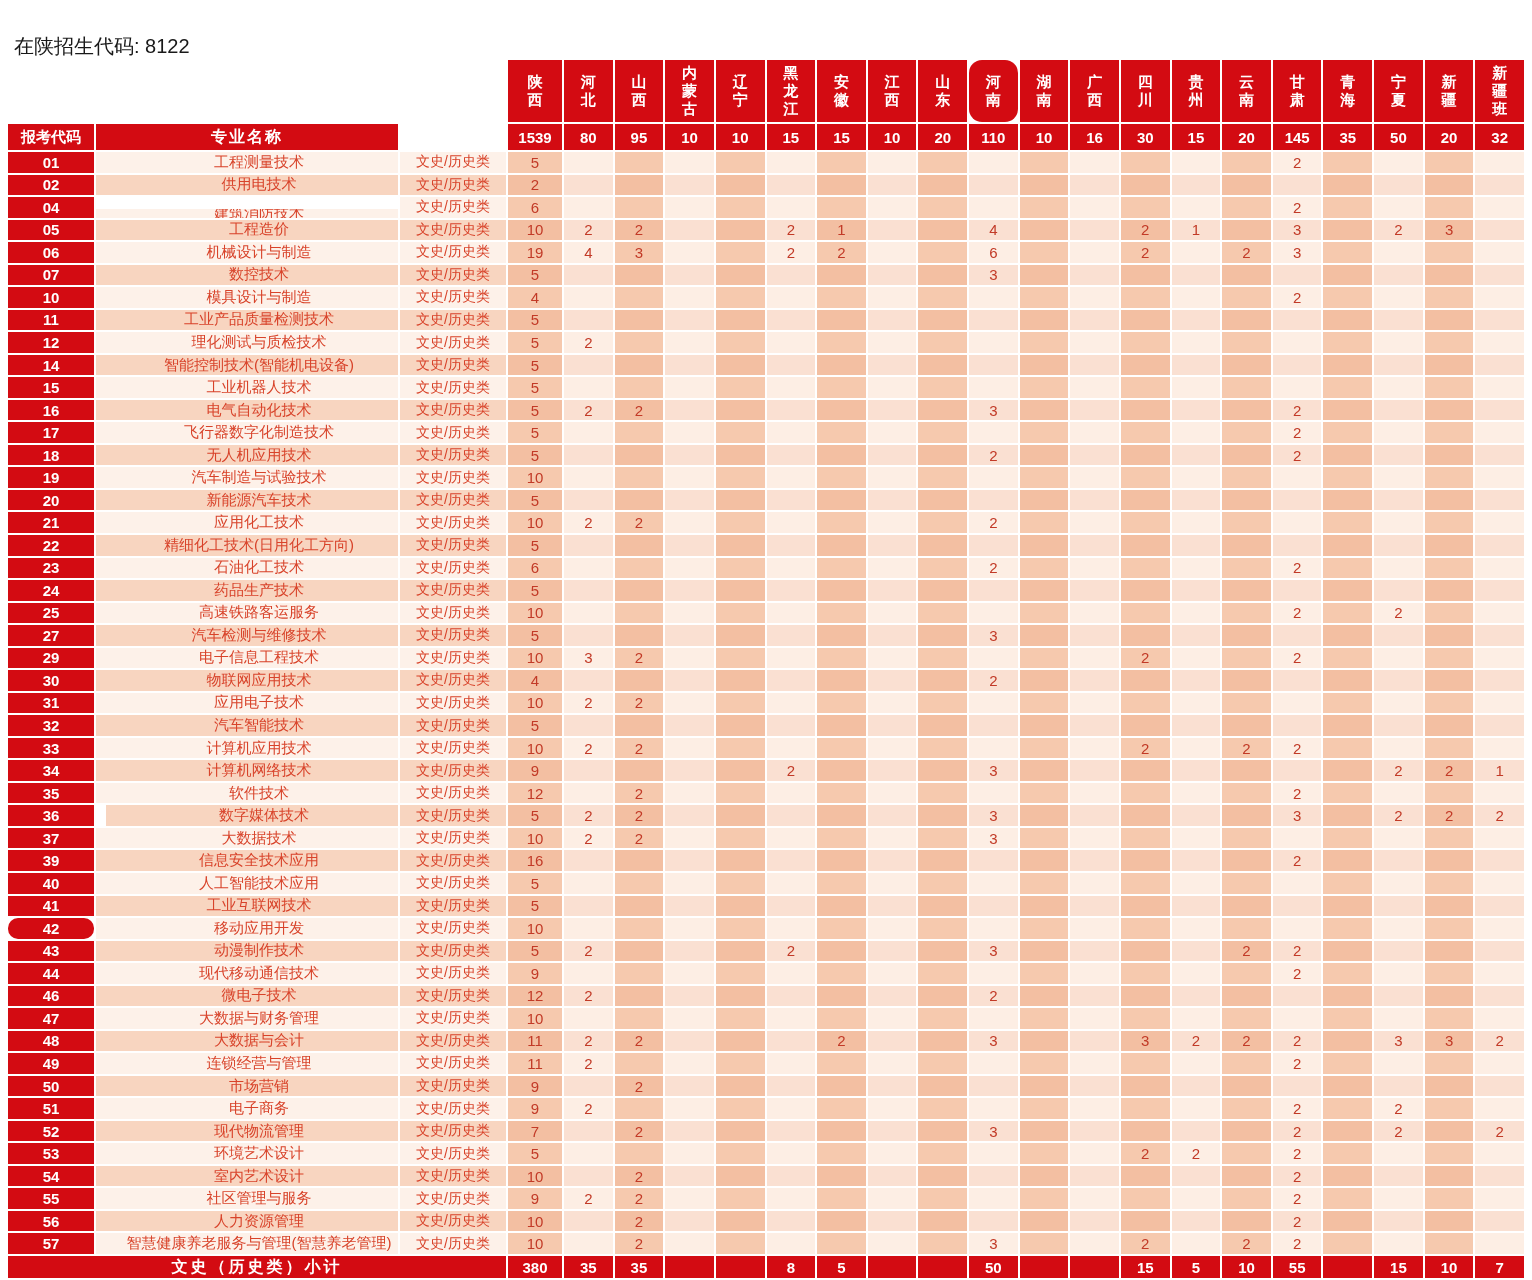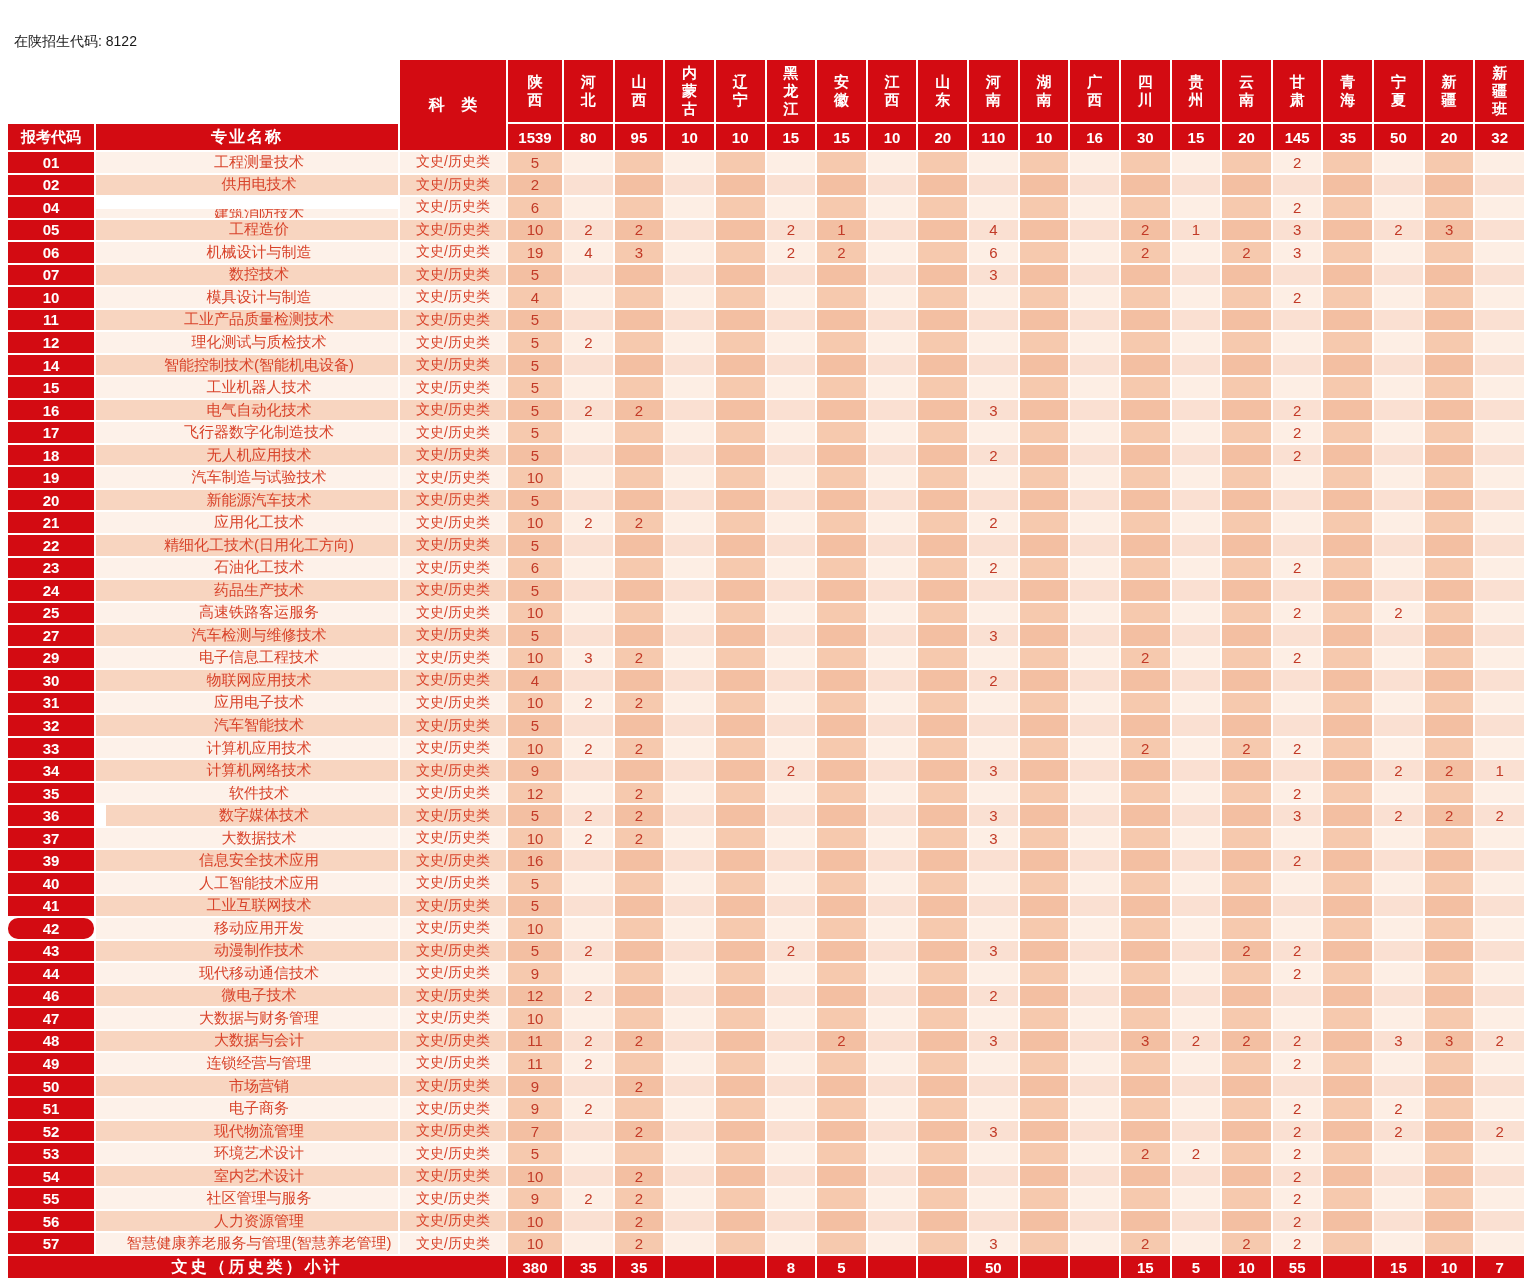--- a/index.html
+++ b/index.html
@@ -9,21 +9,21 @@
     --name-light:#fdf1e9; --name-med:#f8d5c0;
     --text-red:#c23a27; --name-text:#d8432a;
   }
   *{box-sizing:border-box;margin:0;padding:0}
   html,body{width:1532px;height:1280px;background:#fff;overflow:hidden;
     font-family:"Liberation Sans","DejaVu Sans",sans-serif;}
   #page{position:relative;width:1532px;height:1280px;background:#fff;}
   .title{position:absolute;top:2px;left:0;right:0;text-align:center;
     font-family:"Liberation Serif","DejaVu Serif",serif;
     font-weight:bold;font-size:33px;letter-spacing:2px;color:var(--title-red);}
-  .code-note{position:absolute;left:14px;top:33px;font-size:14px;color:#191919;}
+  .code-note{position:absolute;left:14px;top:33px;font-size:20px;color:#191919;}
   #grid{position:absolute;left:8px;top:60px;width:1516px;height:1218px;
     display:grid;gap:2px;background:#fff;
     grid-template-columns:86px 302px 106px 54px repeat(19,1fr);
     grid-template-rows:62px 26px repeat(49,1fr) 22px;}
   #grid > div{display:flex;align-items:center;justify-content:center;overflow:hidden;}
   .hd{background:var(--red);color:#fff;font-weight:bold;}
   .h-note{grid-area:1/1/2/3;font-size:15px;white-space:pre-line;text-align:center;line-height:1.45;}
   .h-subject{grid-area:1/3/3/4;font-size:16px;letter-spacing:6px;padding-left:6px;}
   .h-code{grid-area:2/1/3/2;font-size:15px;}
   .h-major{grid-area:2/2/3/3;font-size:16px;letter-spacing:2px;}
@@ -40,21 +40,20 @@
   .foot-label{grid-area:52/1/53/4;background:var(--red);color:#fff;
     font-weight:bold;font-size:16px;letter-spacing:3px;}
   .foot-val{background:var(--red);color:#fff;font-weight:bold;font-size:15px;}
 </style>
 </head>
 <body>
 
 <div id="page">
   <div class="code-note">在陕招生代码: 8122</div>
   <div id="grid">
-    <div class="hd h-subject">科 类</div>
     <div class="hd h-code">报考代码</div>
     <div class="hd h-major">专业名称</div>
     <div class="foot-label">文史（历史类）小计</div>
   <div class="hd prov" style="grid-area: 1 / 4;">
         <span class="v">陕西</span>
       </div>
       <div class="hd total" style="grid-area: 2 / 4;">1539</div>
       <div class="hd prov" style="grid-area: 1 / 5;">
         <span class="v">河北</span>
       </div>
@@ -80,21 +79,21 @@
       </div>
       <div class="hd total" style="grid-area: 2 / 10;">15</div>
       <div class="hd prov" style="grid-area: 1 / 11;">
         <span class="v">江西</span>
       </div>
       <div class="hd total" style="grid-area: 2 / 11;">10</div>
       <div class="hd prov" style="grid-area: 1 / 12;">
         <span class="v">山东</span>
       </div>
       <div class="hd total" style="grid-area: 2 / 12;">20</div>
-      <div class="hd prov" style="grid-area: 1 / 13;">
+      <div class="hd prov" style="grid-area: 1 / 13; border-radius: 13px;">
         <span class="v">河南</span>
       </div>
       <div class="hd total" style="grid-area: 2 / 13;">110</div>
       <div class="hd prov" style="grid-area: 1 / 14;">
         <span class="v">湖南</span>
       </div>
       <div class="hd total" style="grid-area: 2 / 14;">10</div>
       <div class="hd prov" style="grid-area: 1 / 15;">
         <span class="v">广西</span>
       </div>

